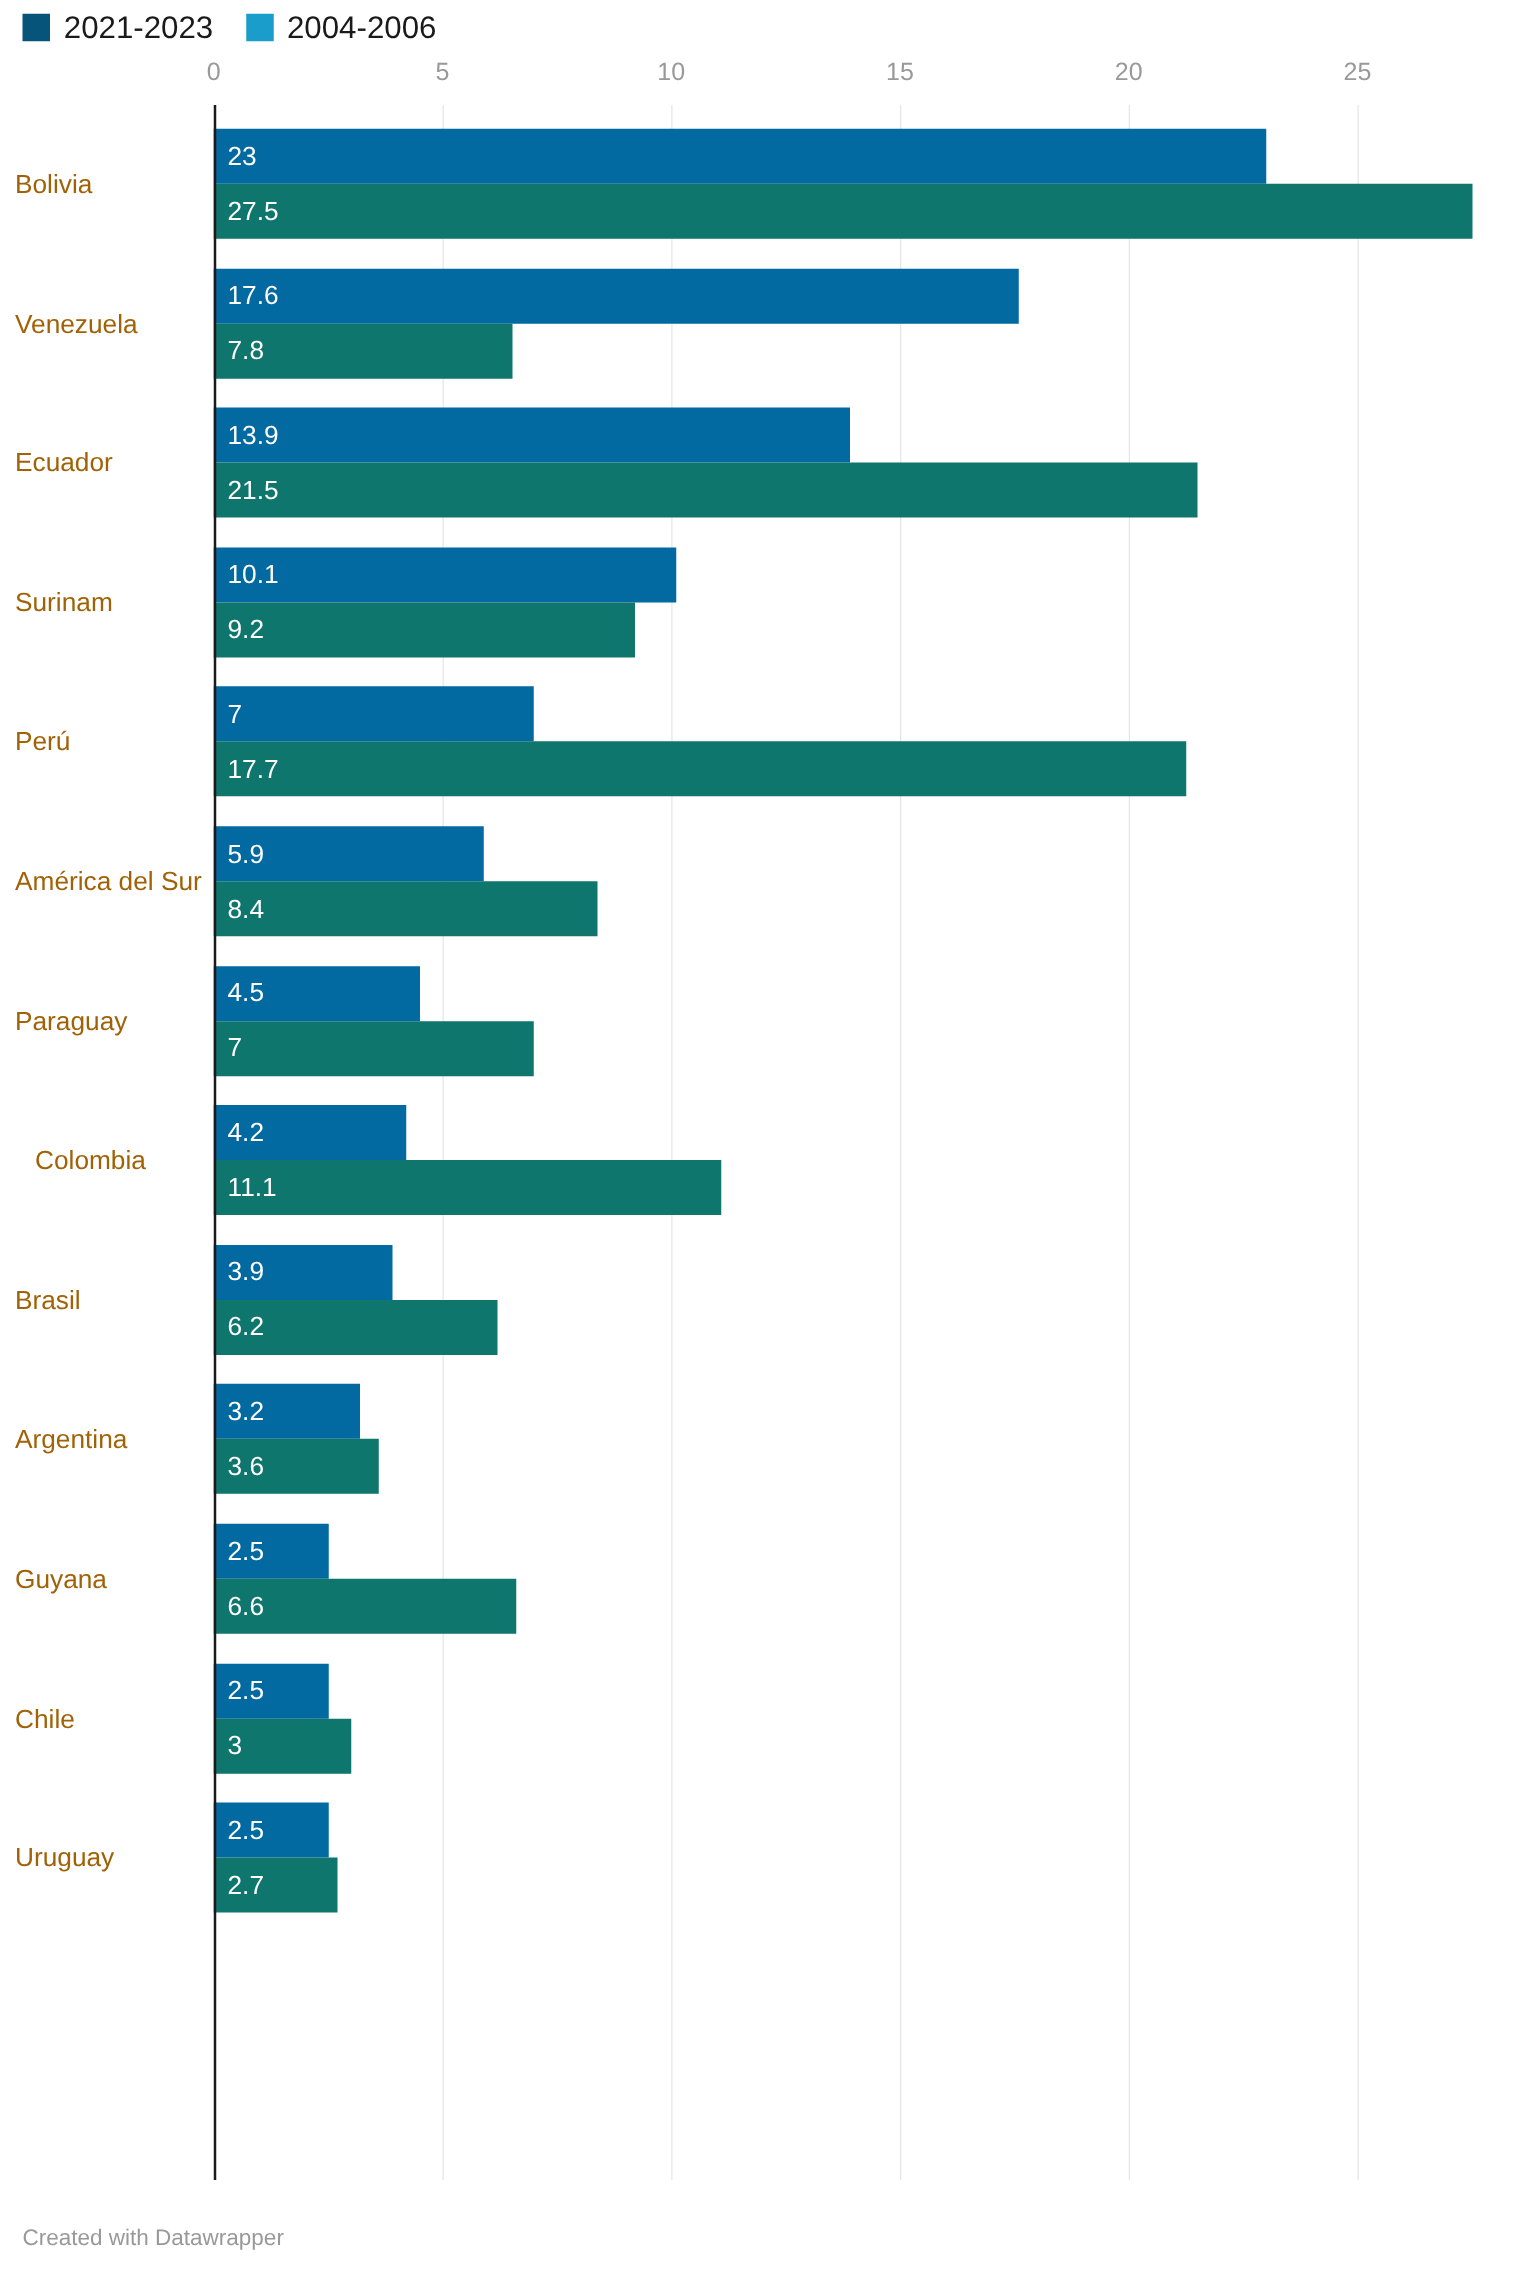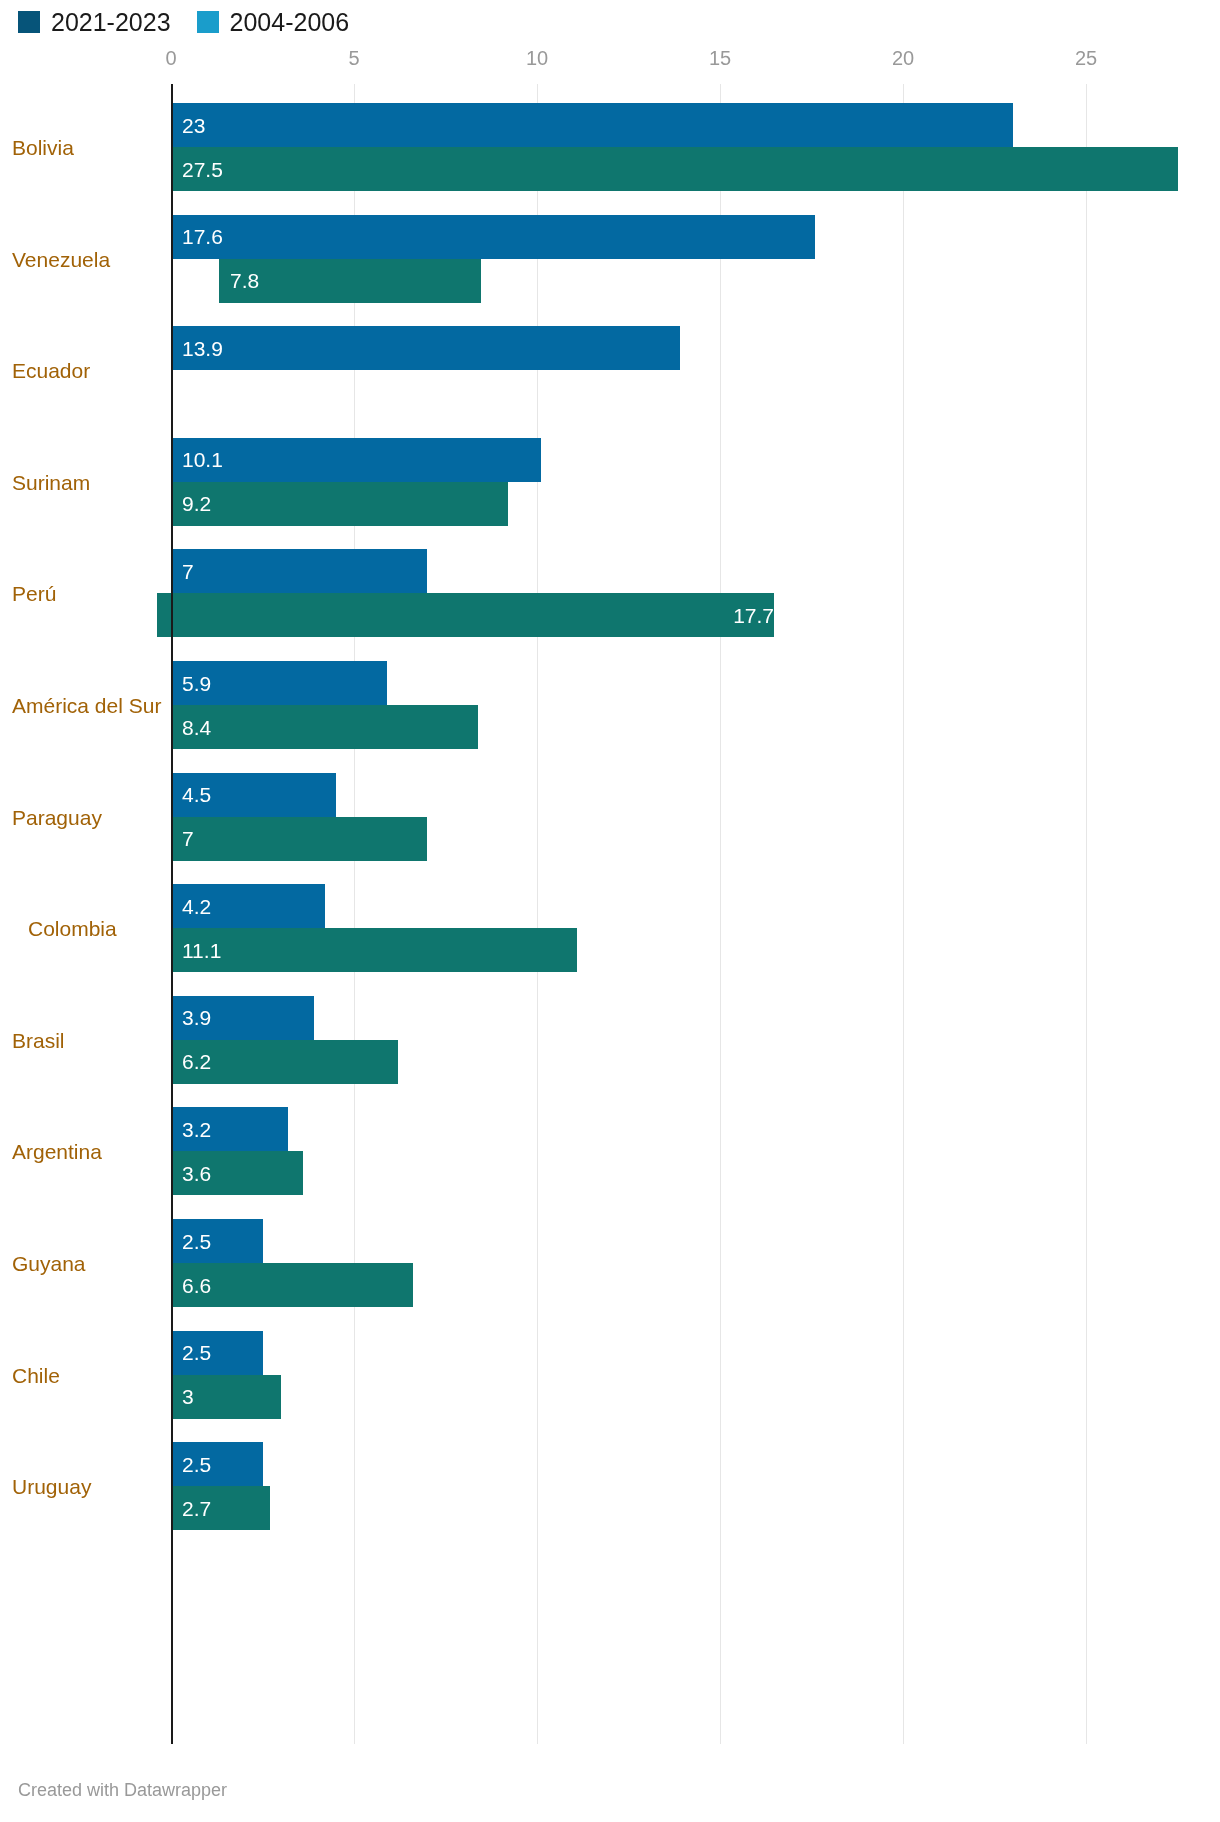--- a/index.html
+++ b/index.html
@@ -141,45 +141,48 @@
           </div>
           <div class="bar light" style="left: 171px; top: 44px; width: 1006.5px;">
             <span class="bar-value">27.5</span>
           </div>
         </div>
         <div class="row" style="top: 130.6px; height: 88px;">
           <div class="row-label" style="top: 34px;">Venezuela</div>
           <div class="bar dark" style="left: 171px; top: 0px; width: 644.16px;">
             <span class="bar-value">17.6</span>
           </div>
-          <div class="bar light" style="left: 171px; top: 44px; width: 262px; margin-left: 48px;">
+          <div class="bar light" style="left: 171px; top: 44px; width: 239px;">
             <span class="bar-value">7.8</span>
           </div>
         </div>
         <div class="row" style="top: 242.2px; height: 88px;">
           <div class="row-label" style="top: 34px;">Ecuador</div>
           <div class="bar dark" style="left: 171px; top: 0px; width: 508.74px;">
             <span class="bar-value">13.9</span>
           </div>
+          <div class="bar light" style="left: 171px; top: 44px; width: 786.9px;">
+            <span class="bar-value">21.5</span>
+          </div>
         </div>
         <div class="row" style="top: 353.8px; height: 88px;">
           <div class="row-label" style="top: 34px;">Surinam</div>
           <div class="bar dark" style="left: 171px; top: 0px; width: 369.66px;">
             <span class="bar-value">10.1</span>
           </div>
           <div class="bar light" style="left: 171px; top: 44px; width: 336.72px;">
             <span class="bar-value">9.2</span>
           </div>
         </div>
         <div class="row" style="top: 465.4px; height: 88px;">
           <div class="row-label" style="top: 34px;">Perú</div>
           <div class="bar dark" style="left: 171px; top: 0px; width: 256.2px;">
             <span class="bar-value">7</span>
           </div>
-          <div class="bar light" style="left: 157px; top: 44px; width: 617px; justify-content: flex-end;">
+          <div class="bar light" style="left: 171px; top: 44px; width: 778px;">
             <span class="bar-value">17.7</span>
           </div>
         </div>
         <div class="row" style="top: 577px; height: 88px;">
           <div class="row-label" style="top: 34px;">América del Sur</div>
           <div class="bar dark" style="left: 171px; top: 0px; width: 215.94px;">
             <span class="bar-value">5.9</span>
           </div>
           <div class="bar light" style="left: 171px; top: 44px; width: 307.44px;">
             <span class="bar-value">8.4</span>

